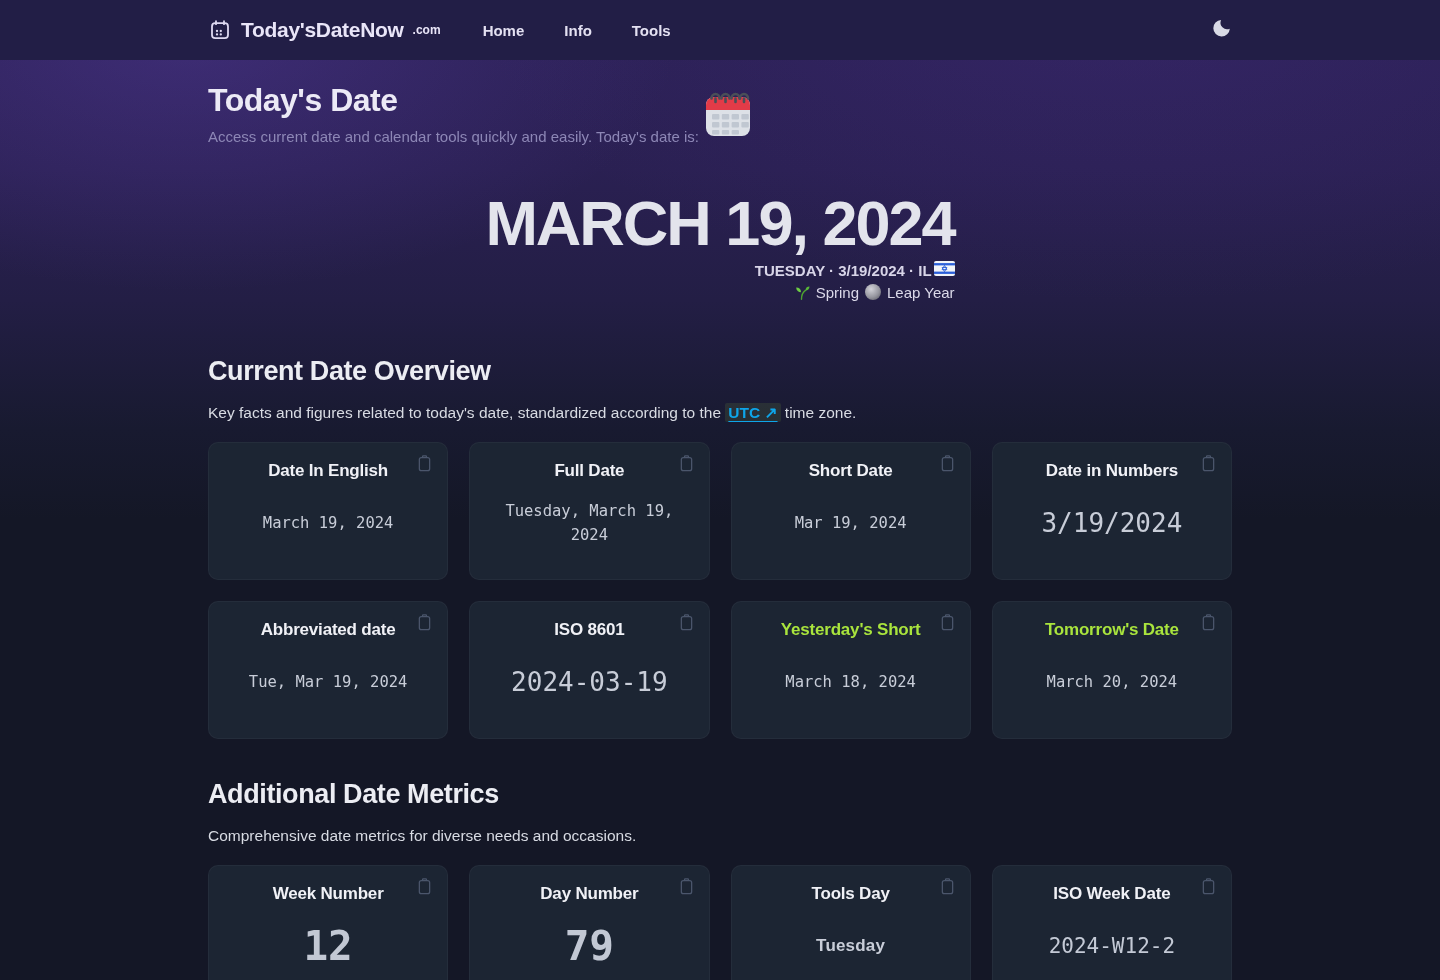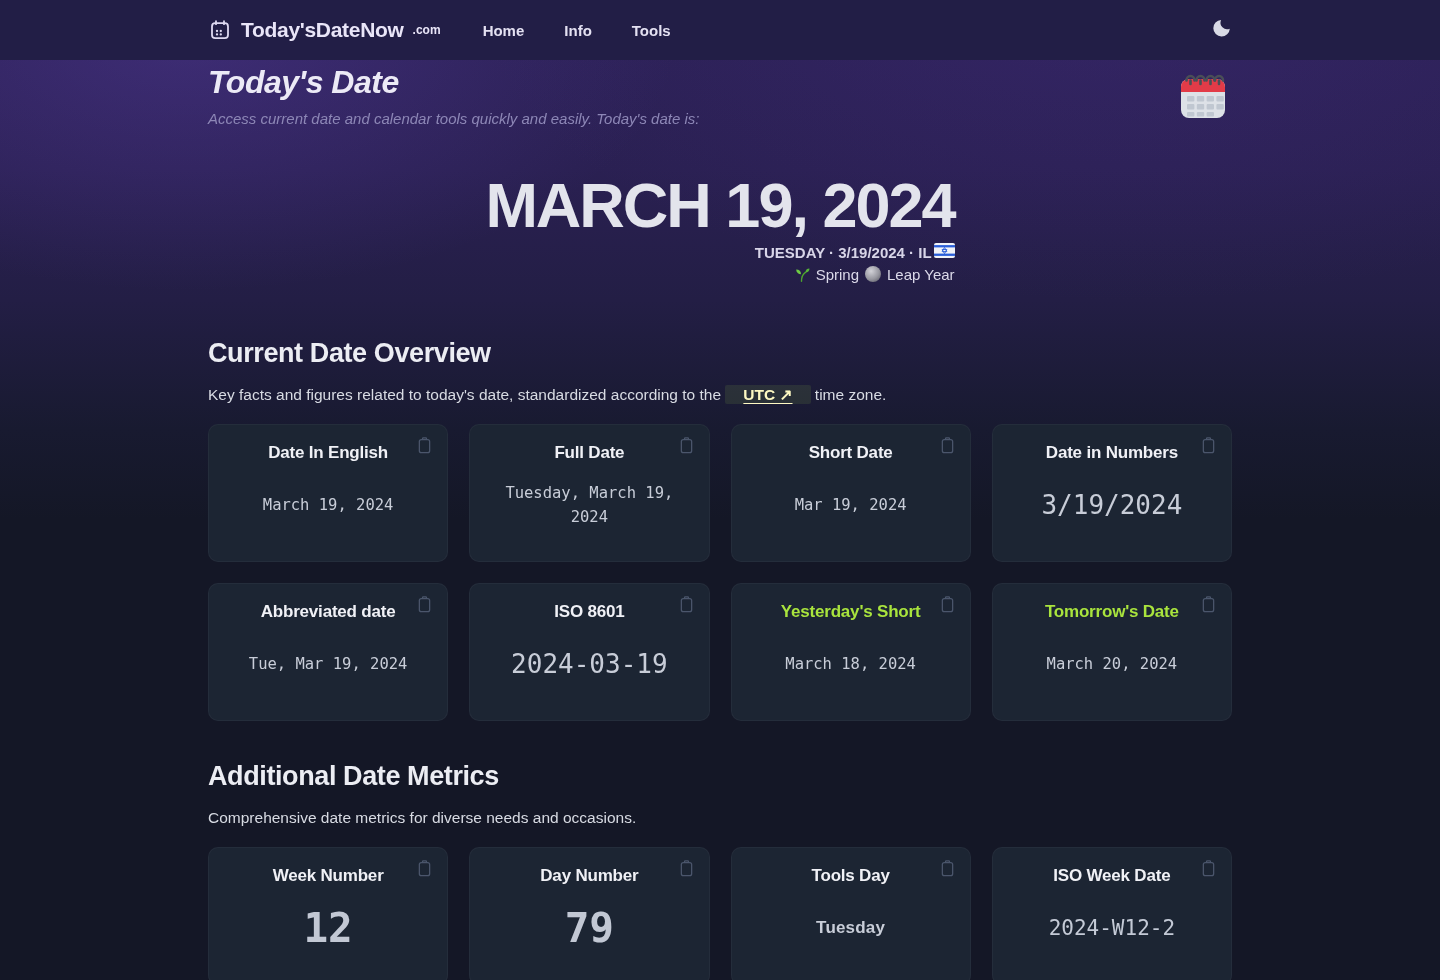--- a/index.html
+++ b/index.html
@@ -21,40 +21,40 @@
   .nav-inner { height:60px; display:flex; align-items:center; }
   .brand { display:flex; align-items:center; gap:9px; cursor:pointer; color:#e9e5f8; }
   .brand-icon { color:#ded9f2; display:flex; }
   .brand-text { font-size:21px; font-weight:700; letter-spacing:-0.3px; }
   .brand-suffix { font-size:12px; font-weight:700; }
   .nav-links { display:flex; align-items:center; gap:40px; margin-left:42px; }
   .nav-link { font-size:15px; font-weight:700; color:#e4e1f2; cursor:pointer; }
   .theme-toggle { margin-left:auto; cursor:pointer; display:flex; align-items:center; }
 
   
-  .hero-top { display:flex; justify-content:space-between; align-items:flex-start; padding-top:4px;font-style:italic; }
+  .hero-top { display:flex; align-items:flex-start; padding-top:22px; }
   .hero-title { font-size:32px; font-weight:700; color:#eceaf6; letter-spacing:-0.5px; }
   .hero-subtitle { margin-top:9px; font-size:15px; color:#8d87b6; }
   .hero-calendar { margin-top:2px; }
 
   .date-display { width:fit-content; margin:44px auto 0; }
   .big-date { font-size:63px; font-weight:700; color:#e3e4ec; letter-spacing:-2px; line-height:1.05; white-space:nowrap; }
   .date-meta { display:flex; flex-direction:column; align-items:flex-end; gap:5px; margin-top:5px; }
   .meta-line { display:flex; align-items:center; gap:2px; font-size:15px; font-weight:600; color:#d8d5e8; }
   .meta-line2 { display:flex; align-items:flex-start; gap:6px; font-size:15px; font-weight:400; color:#dbd9e9; }
   .leap-moon { width:16px; height:16px; border-radius:50%; display:inline-block;
     background:radial-gradient(circle at 38% 32%, #d2d2d8, #96969f 55%, #4e4e59 100%); }
 
   
   .section-overview { margin-top:52px; }
   .section-metrics { margin-top:40px; }
   .section-heading { font-size:27px; font-weight:700; color:#ecedf3; letter-spacing:-0.4px; }
   .section-desc { margin-top:17px; font-size:15.5px; color:#d8dbe3; }
-  .utc-link { color:#fef9c3; text-decoration:underline; text-underline-offset:3px; cursor:pointer;
-    background:rgba(181,232,75,0.10); padding:1px 18px; border-radius:2px; font-weight:600; }
+  .utc-link { color:#0ea5e9; text-decoration:underline; text-underline-offset:3px; cursor:pointer;
+    background:rgba(181,232,75,0.10); padding:1px 3px; border-radius:2px; font-weight:600; }
 
   
   .cards-grid { margin-top:20px; display:grid; grid-template-columns:repeat(4,1fr); gap:21px; }
   .card { position:relative; height:138px; background:#1c2533; border:1px solid rgba(255,255,255,0.04);
     border-radius:10px; padding:18px 16px 14px; display:flex; flex-direction:column; align-items:center; }
   .card-title { font-size:17px; font-weight:700; color:#f0f1f6; letter-spacing:-0.2px; text-align:center; }
   .card-title.accent { color:#a9e43d; }
   .card-value-wrap { flex:1; display:flex; align-items:center; justify-content:center; text-align:center; padding:0 6px; }
   .value-mono { font-family:"DejaVu Sans Mono", monospace; font-size:15.5px; line-height:1.55; color:#c8cdd8; }
   .value-mono-lg { font-family:"DejaVu Sans Mono", monospace; font-size:26px; color:#c8cdd8; }

